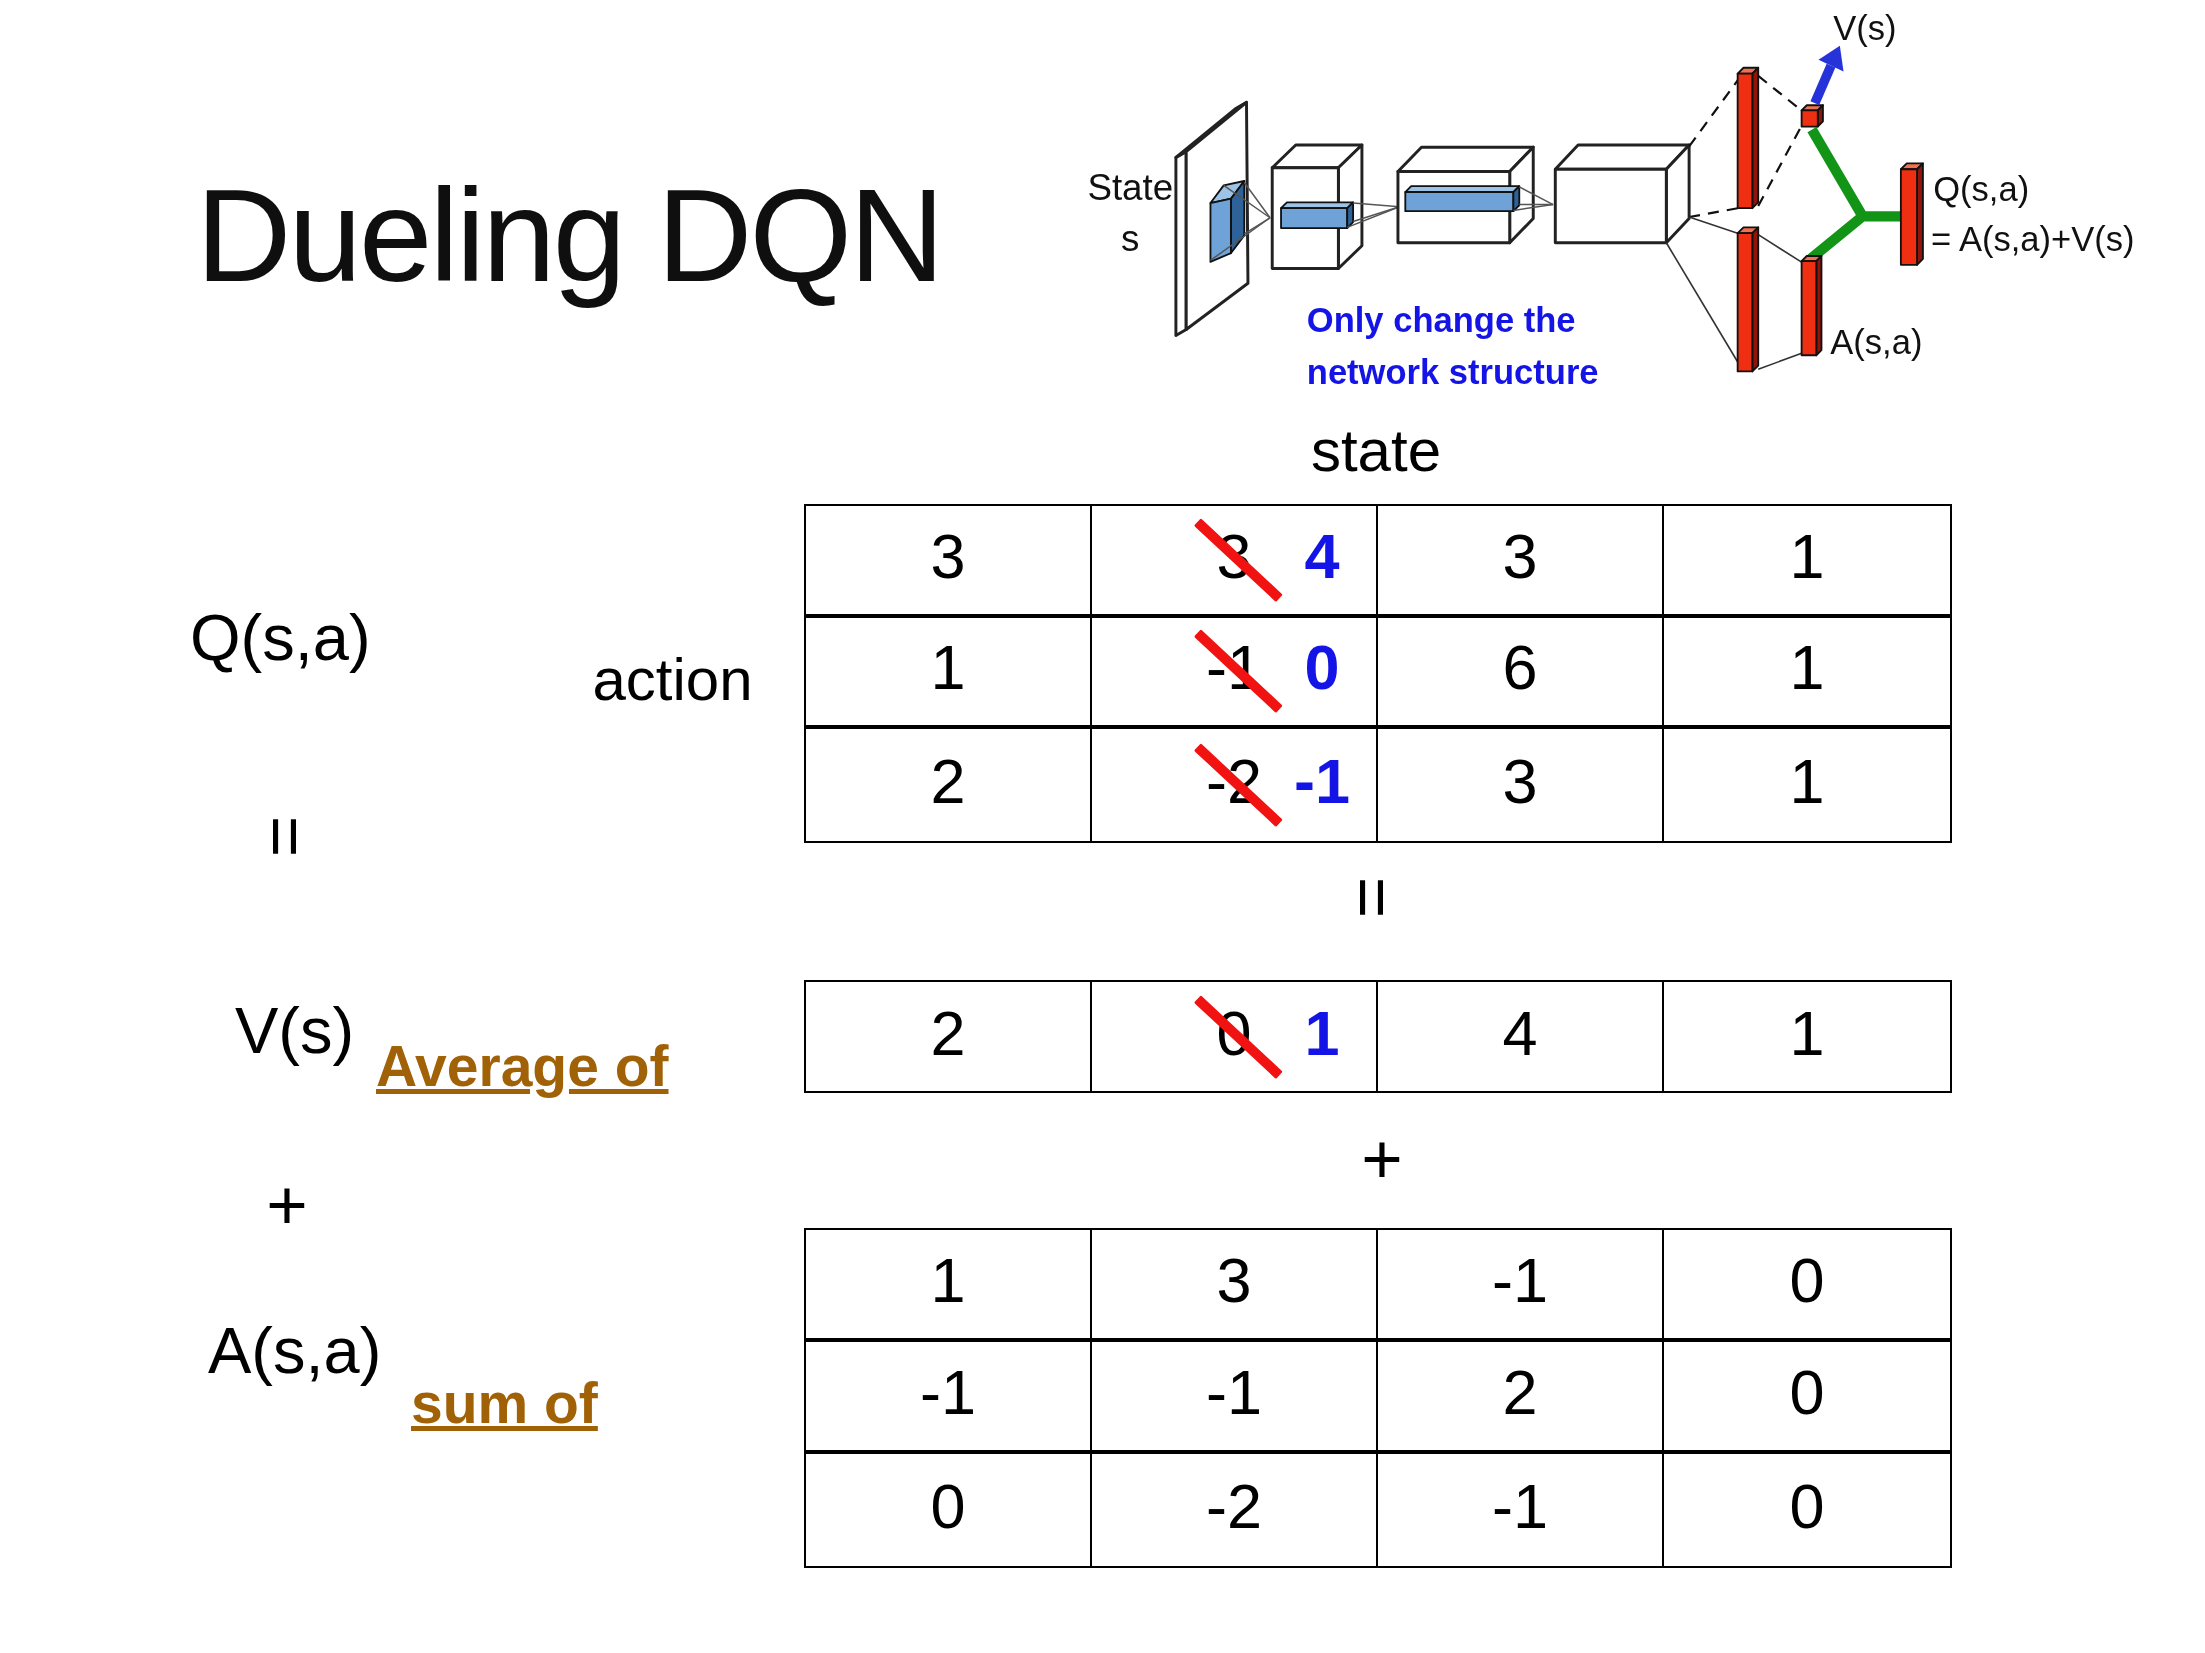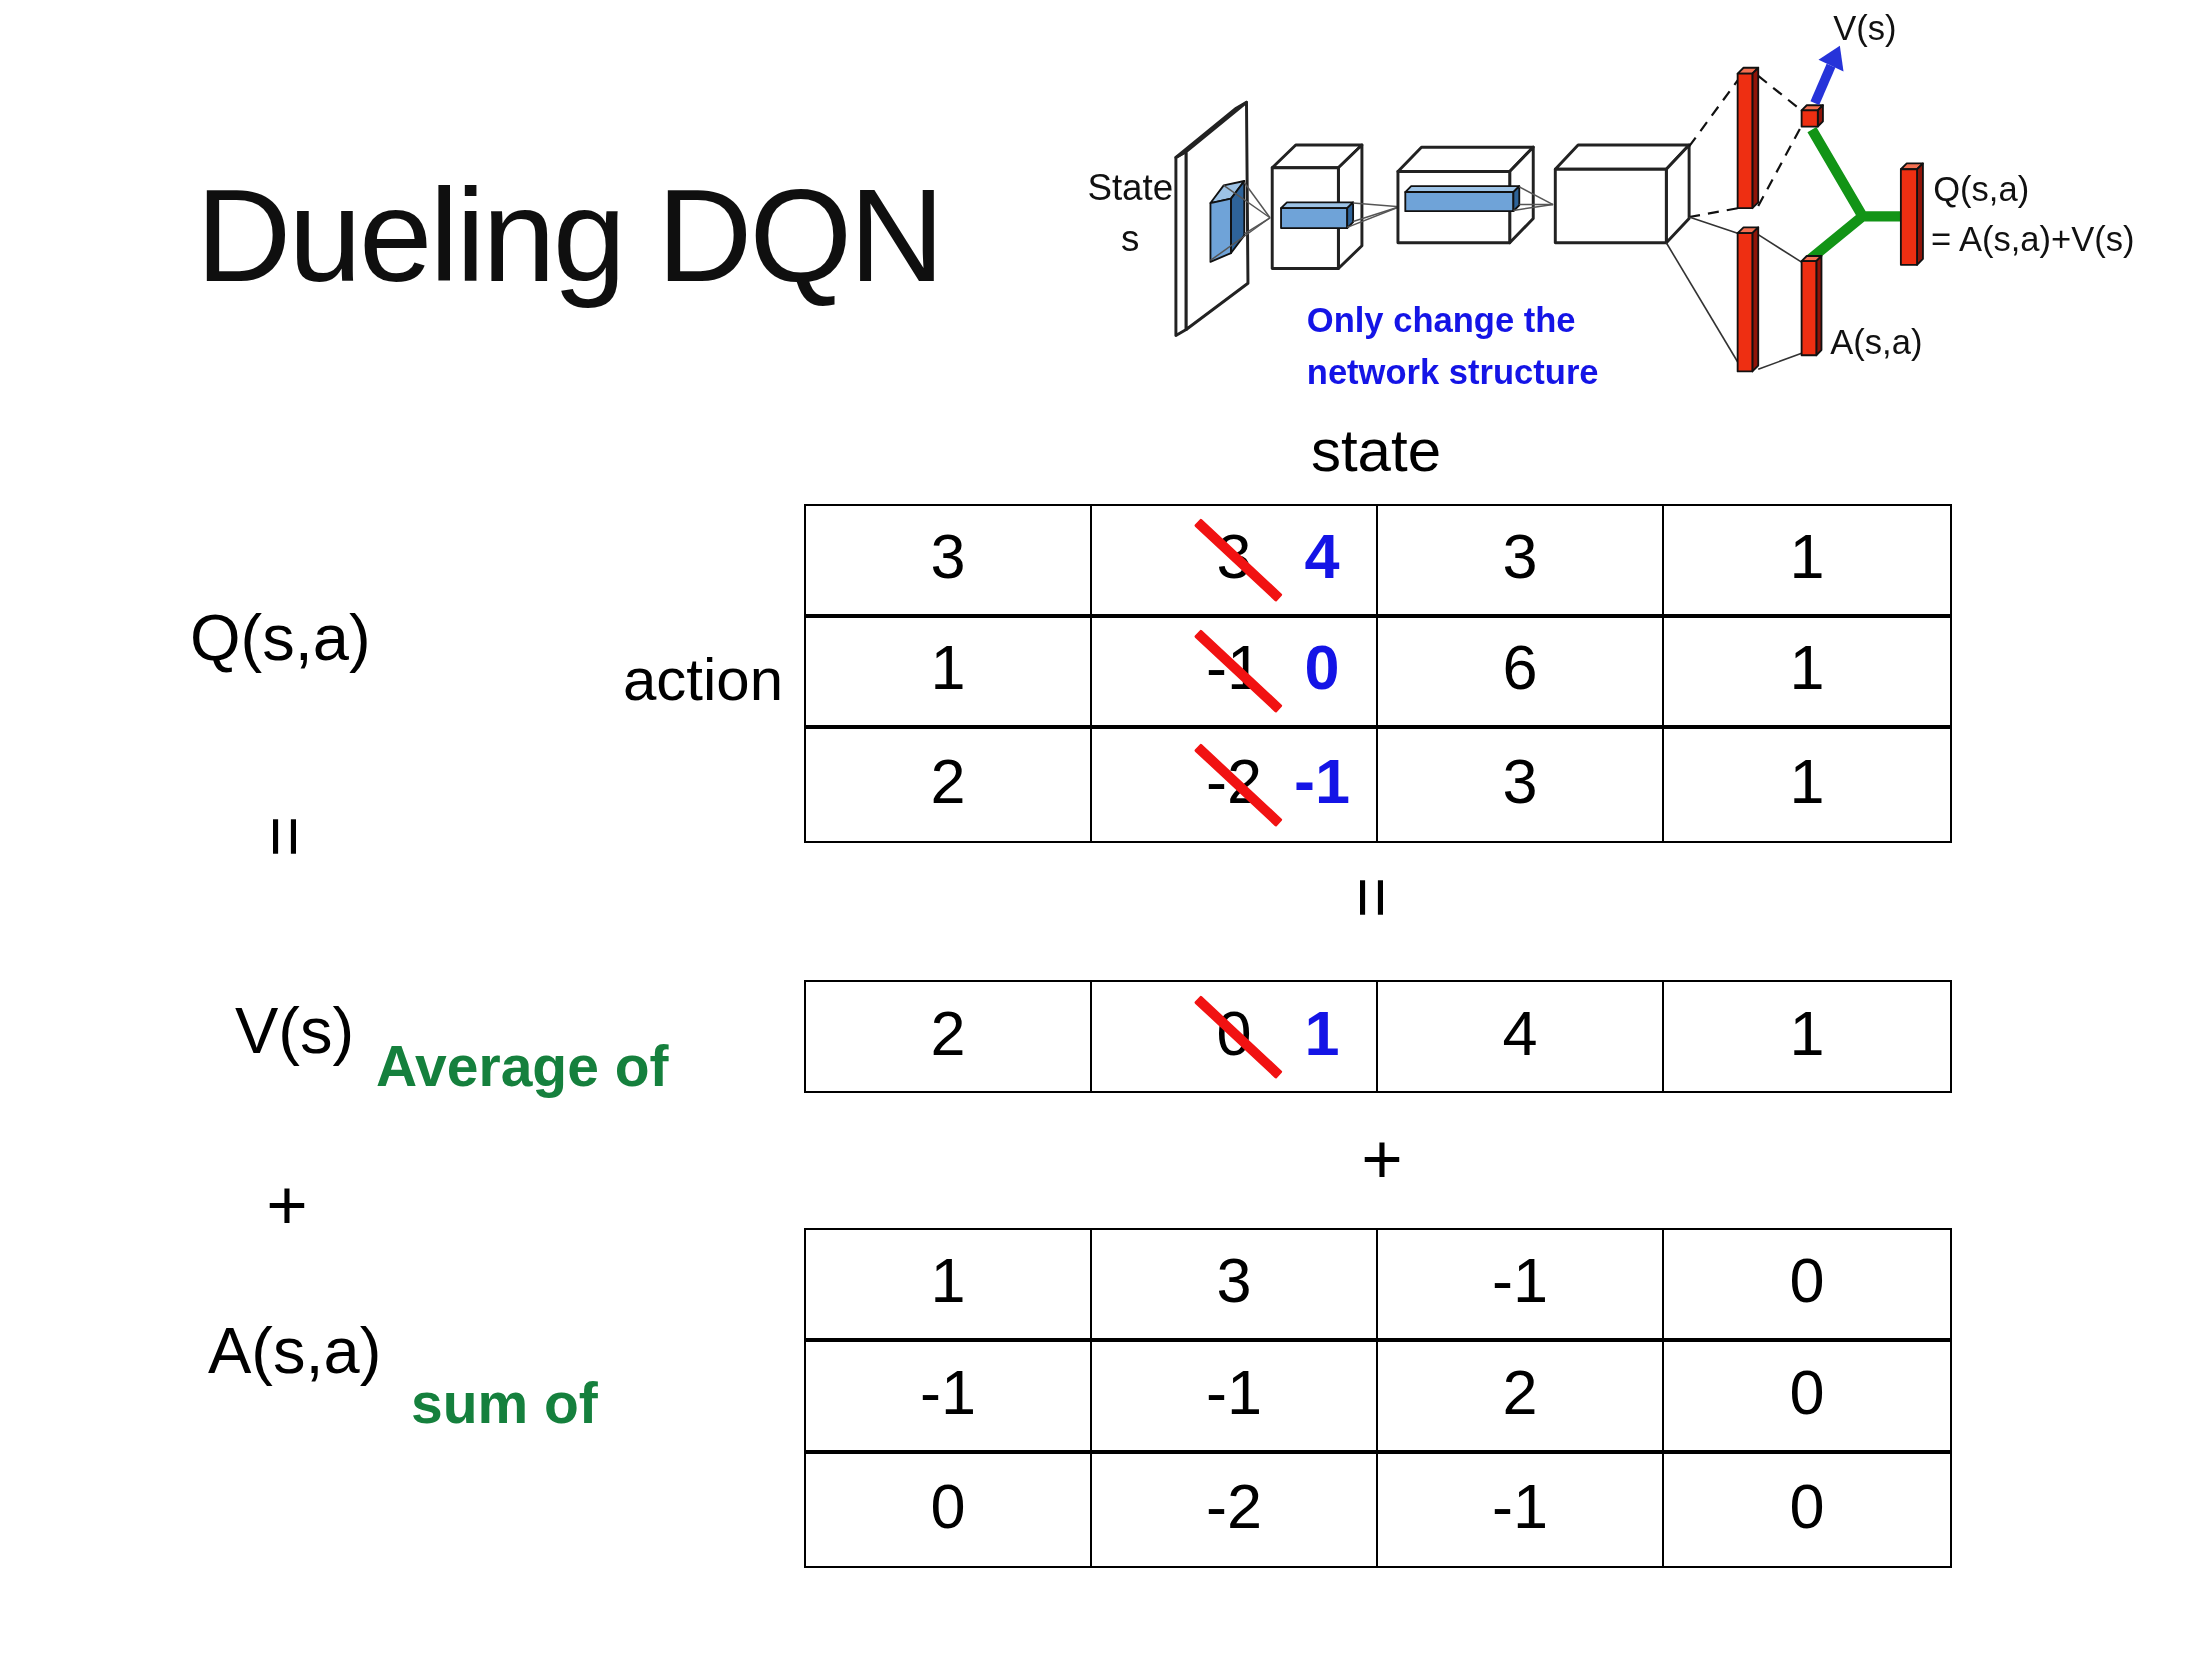--- a/index.html
+++ b/index.html
@@ -31,34 +31,34 @@
 
   .val{position:absolute;left:50%;top:50%;transform:translate(-50%,-55%);
        font-size:63px;color:#000;white-space:nowrap;}
   .val.new{left:81%;color:#1414e6;font-weight:bold;}
   .strike{position:absolute;left:50%;top:50%;width:112px;height:9.6px;background:#f11212;
           transform:translate(-46%,-50%) rotate(43deg);border-radius:1.5px;}
 
   
   .label{position:absolute;font-size:65px;color:#000;white-space:nowrap;line-height:1.15;}
   .state-header{left:1229px;top:416px;width:294px;text-align:center;font-size:60px;}
-  .action-header{left:562px;top:645px;width:221px;text-align:right;font-size:60px;}
+  .action-header{left:562px;top:645px;width:221px;text-align:center;font-size:60px;}
   .q-label{left:190px;top:601px;}
   .v-label{left:235px;top:994px;}
   .a-label{left:208px;top:1314px;}
 
   .sym{position:absolute;width:88px;height:88px;display:flex;align-items:center;
        justify-content:center;font-size:71px;color:#000;}
   .eq-left{left:242px;top:792px;}
   .eq-mid{left:1329px;top:853px;}
   .plus-left{left:243px;top:1160px;}
   .plus-mid{left:1338px;top:1114px;}
   .rot{display:inline-block;transform:rotate(90deg);}
 
-  .note{position:absolute;color:#15803d;font-size:57px;font-weight:600;line-height:87px;white-space:nowrap;}
+  .note{position:absolute;color:#a16207;font-size:57px;font-weight:600;line-height:87px;white-space:nowrap;text-decoration:underline;}
   .avg-note{left:376px;top:1023px;}
   .sum-note{left:376px;top:1360px;margin-left:35px;}
 </style>
 </head>
 <body>
 
 <div class="page">
 
   <h1 class="title">Dueling DQN</h1>
 

